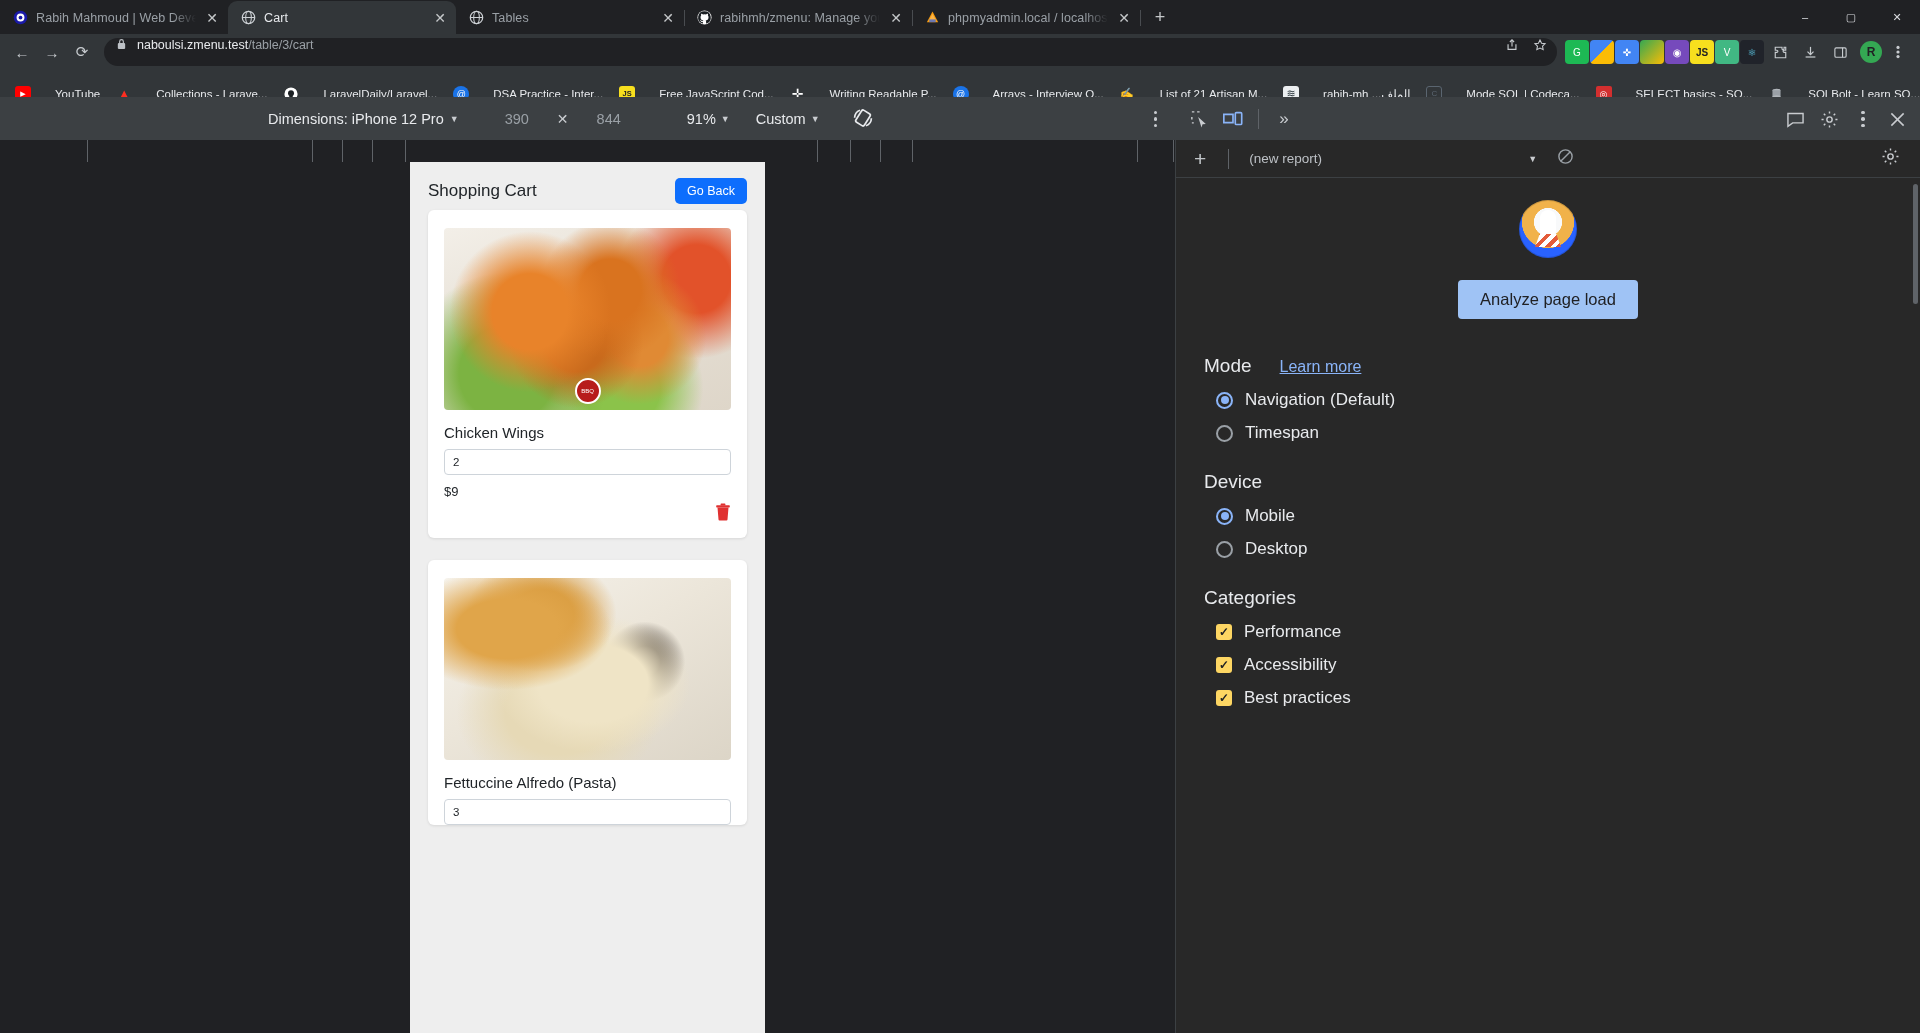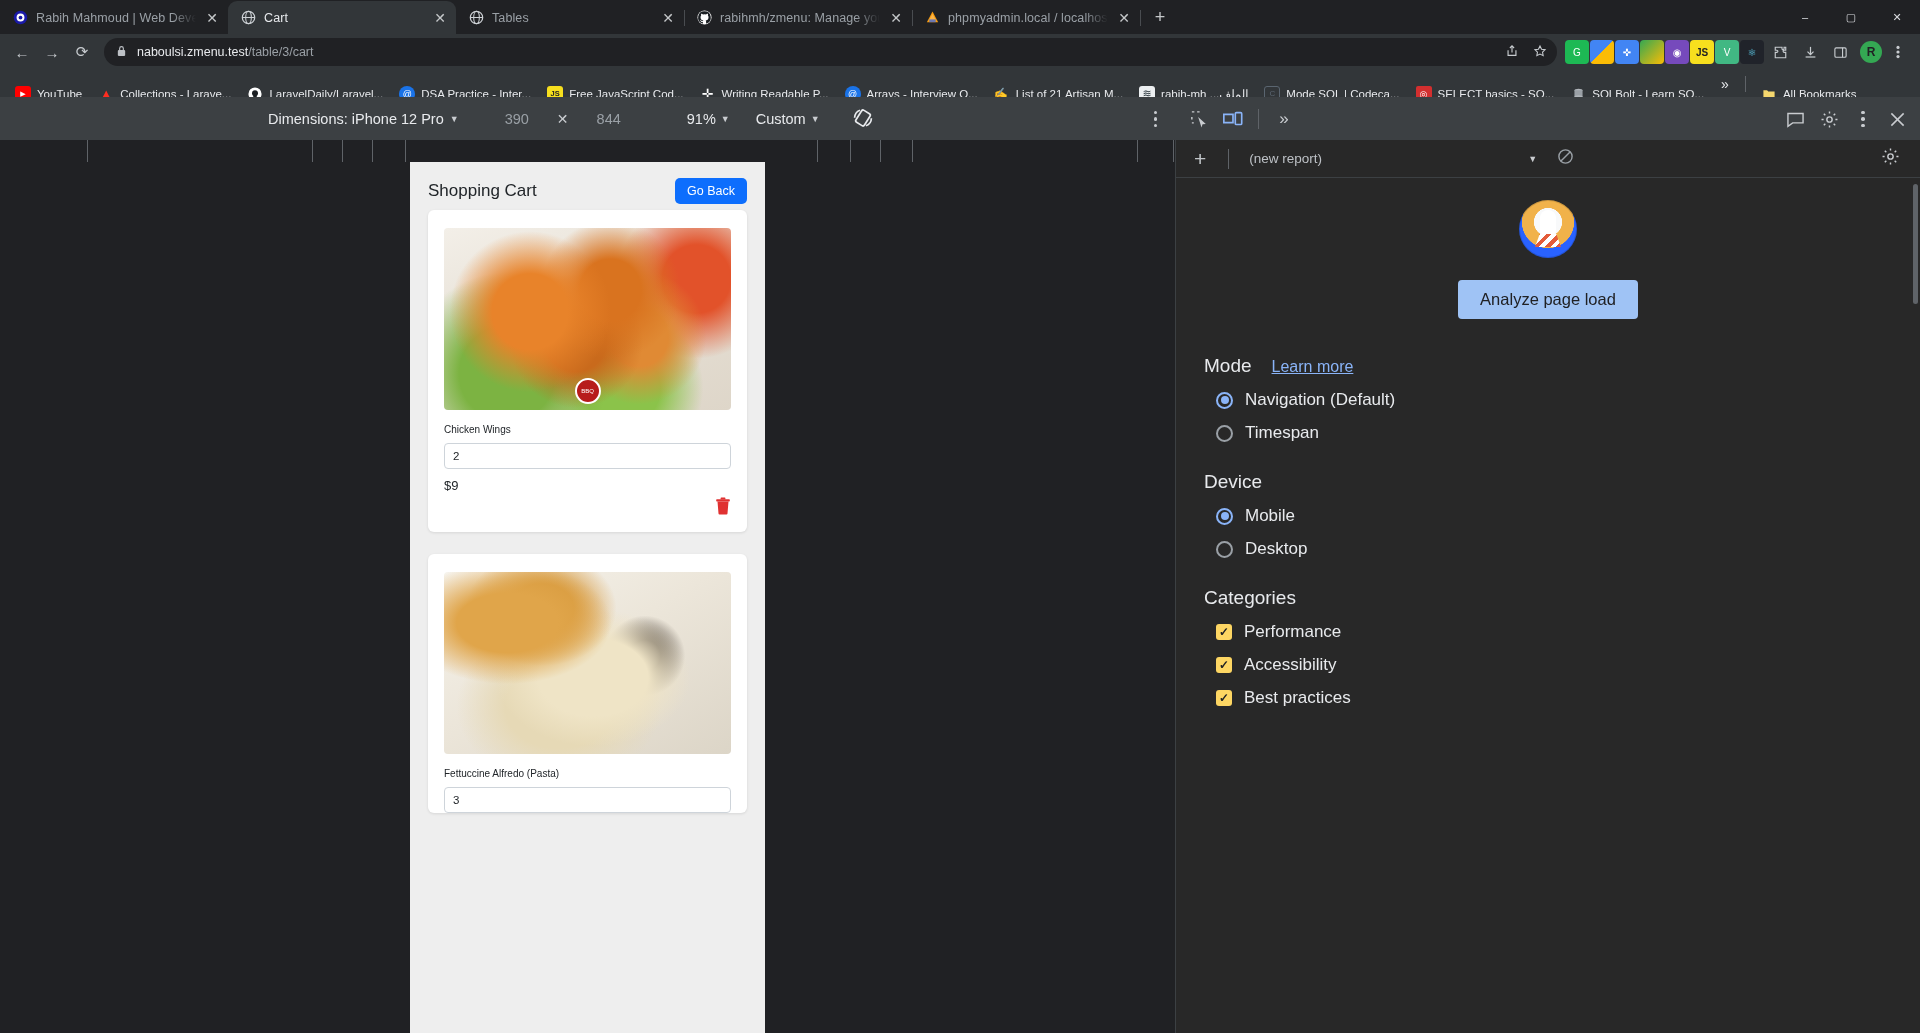--- a/index.html
+++ b/index.html
@@ -50,21 +50,21 @@
   .toolbar {
     height: 36px; background: #323639; display: flex; align-items: center;
     padding: 0 8px; gap: 2px;
   }
   .tbtn {
     width: 28px; height: 28px; border-radius: 50%; display: flex; align-items: center;
     justify-content: center; color: #c8ccd0; font-size: 15px; flex: 0 0 28px;
   }
   .omnibox {
     flex: 1 1 auto; height: 28px; background: #202124; border-radius: 14px;
-    display: flex; align-items: center; padding: 0 10px 0 12px; gap: 10px;
+    display: flex; padding: 0 10px 0 12px; gap: 10px;
     margin: 0 6px; min-width: 0;
   }
   .omnibox .lock { color: #bdc1c6; font-size: 11px; }
   .omnibox .url { font-size: 12.5px; color: #e8eaed; white-space: nowrap; overflow:hidden; }
   .omnibox .url .path { color: #9aa0a6; }
   .omnibox .spacer { flex: 1 1 auto; }
   .omnibox .oicon { color: #c8ccd0; font-size: 13px; margin-left: 4px; }
   .extgroup { display: flex; align-items: center; gap: 1px; }
   .exticon {
     width: 24px; height: 24px; border-radius: 4px; display:flex;
@@ -75,21 +75,21 @@
     width: 22px; height: 22px; border-radius: 50%; background: #34a853;
     display:flex; align-items:center;justify-content:center;
     color:#202124; font-size:12px; font-weight:bold; margin-left:4px;
   }
 
   
   .bookmarks {
     height: 28px; background: #323639; display: flex; align-items: center;
     padding: 0 8px; gap: 2px; overflow: hidden; border-bottom: 1px solid #3c4043;
   }
-  .bm { display: flex; align-items: center; gap: 6px; padding: 3px 7px; border-radius: 4px; flex: 0 0 auto; margin-top: 20px; }
+  .bm { display: flex; align-items: center; gap: 24px; padding: 3px 7px; border-radius: 4px; flex: 0 0 auto; margin-top: 20px; }
   .bm .bmi { width: 16px; height: 16px; flex:0 0 16px; display:flex;align-items:center;justify-content:center; font-size:10px; border-radius:3px; overflow:hidden;}
   .bm .bml { font-size: 11.5px; color: #e8eaed; white-space: nowrap; }
   .bm-over { color:#e8eaed; font-size: 14px; padding: 0 8px; }
   .bm-div { width:1px; height:16px; background:#5f6368; margin: 0 6px; flex:0 0 1px;}
 
   
   .bodyrow { flex: 1 1 auto; display: flex; min-height: 0; }
 
   
   .pagearea { width: 1175px; display: flex; flex-direction: column; background: #a16207; min-width:0; }
@@ -150,21 +150,21 @@
       radial-gradient(circle at 46% 50%, #4f5b3a 0 4%, rgba(79,91,58,0) 12%),
       linear-gradient(150deg, #f6f3ec 0%, #ece6da 45%, #dcd5c7 100%);
   }
   .badge-stamp {
     position: absolute; left: 50%; transform: translateX(-50%);
     bottom: 6px; width: 26px; height: 26px; border-radius: 50%;
     background: #b71c1c; border: 2px solid #fff;
     display:flex; align-items:center; justify-content:center;
     color:#fff; font-size: 6px; text-align:center; line-height:1;
   }
-  .food-name { font-size: 10px; color: #212529; margin: 14px 0 8px 0; }
+  .food-name { font-size: 15px; color: #212529; margin: 14px 0 8px 0; }
   .qty-input {
     width: 100%; height: 26px; border: 1px solid #ced4da; border-radius: 4px;
     font-size: 11.5px; color: #212529; padding: 0 8px; background: #fff;
     font-family: "Liberation Sans", sans-serif;
   }
   .price { font-size: 13px; color: #212529; margin-top: 9px; }
   .trash-row { display:flex; justify-content:flex-end; margin-top: 4px; }
   .trash { color: #e03131; font-size: 17px; }
 
   
@@ -214,21 +214,21 @@
   .lh-h1 {
     font-size: 27px; color: #e8eaed; text-align:center; margin-top: 18px;
     line-height: 1.22; font-weight: normal; max-width: 420px;
   }
   .lh-analyze {
     margin-top: 22px; background: #9fc3f5; color: #202124; border: none;
     font-size: 16.5px; padding: 10px 22px; border-radius: 4px;
   }
 
   .lh-section { margin-top: 36px; }
-  .lh-sec-head { display:flex; align-items:baseline; gap: 20px; }
+  .lh-sec-head { display:flex; align-items:baseline; gap: 28px; }
   .lh-sec-title { font-size: 19px; color: #e8eaed; }
   .lh-learn { font-size: 16px; color: #8ab4f8; text-decoration: underline; }
   .lh-opt { display:flex; align-items:center; gap: 12px; margin-top: 13px; padding-left: 12px; }
   .radio {
     width: 17px; height: 17px; border-radius: 50%; border: 2px solid #9aa0a6;
     display:flex; align-items:center; justify-content:center; flex:0 0 17px;
   }
   .radio.on { border-color: #8ab4f8; }
   .radio.on::after { content:""; width: 8px; height: 8px; border-radius:50%; background:#8ab4f8; }
   .lh-opt-label { font-size: 17px; color: #e8eaed; }

